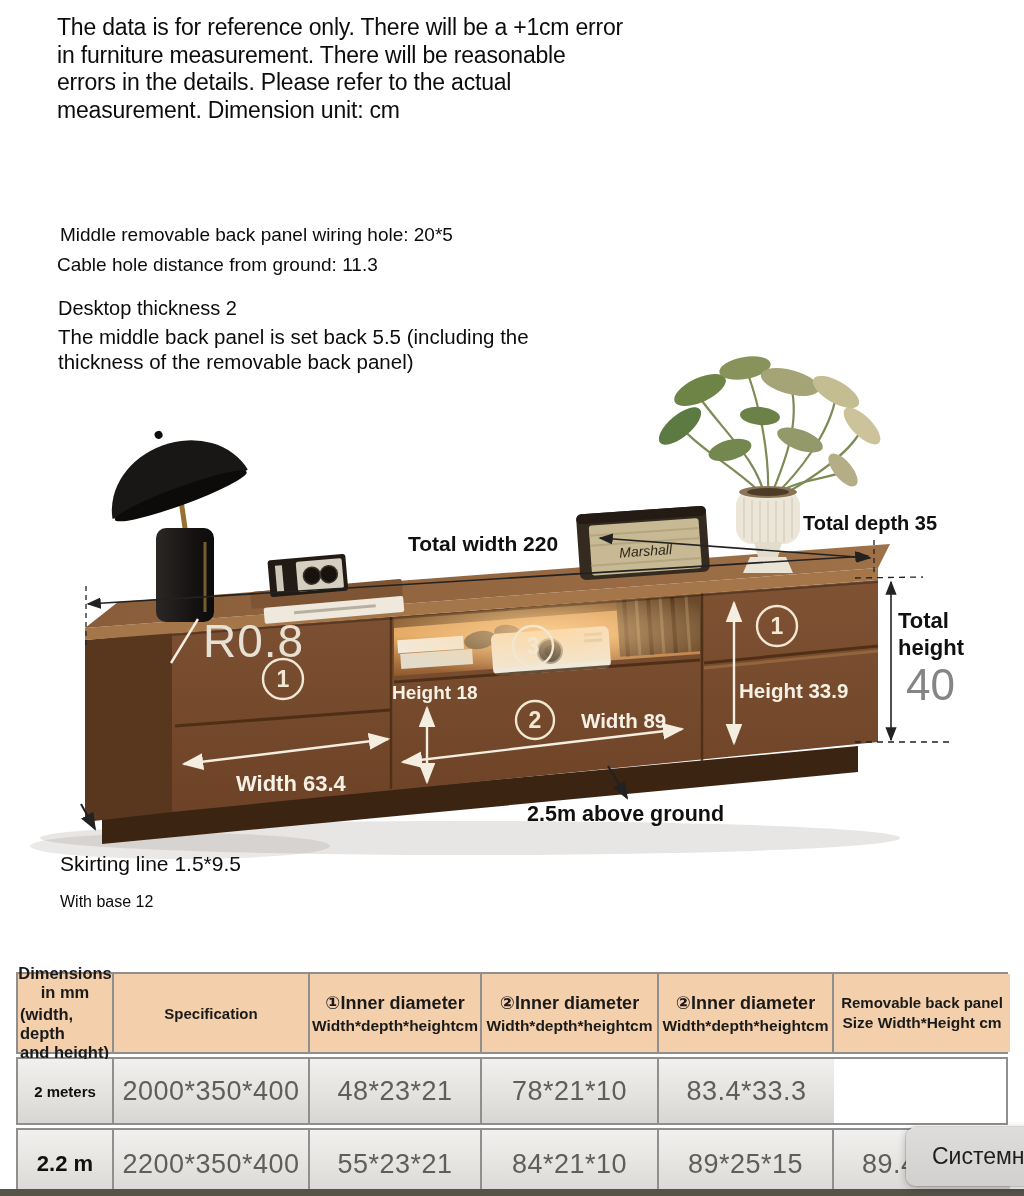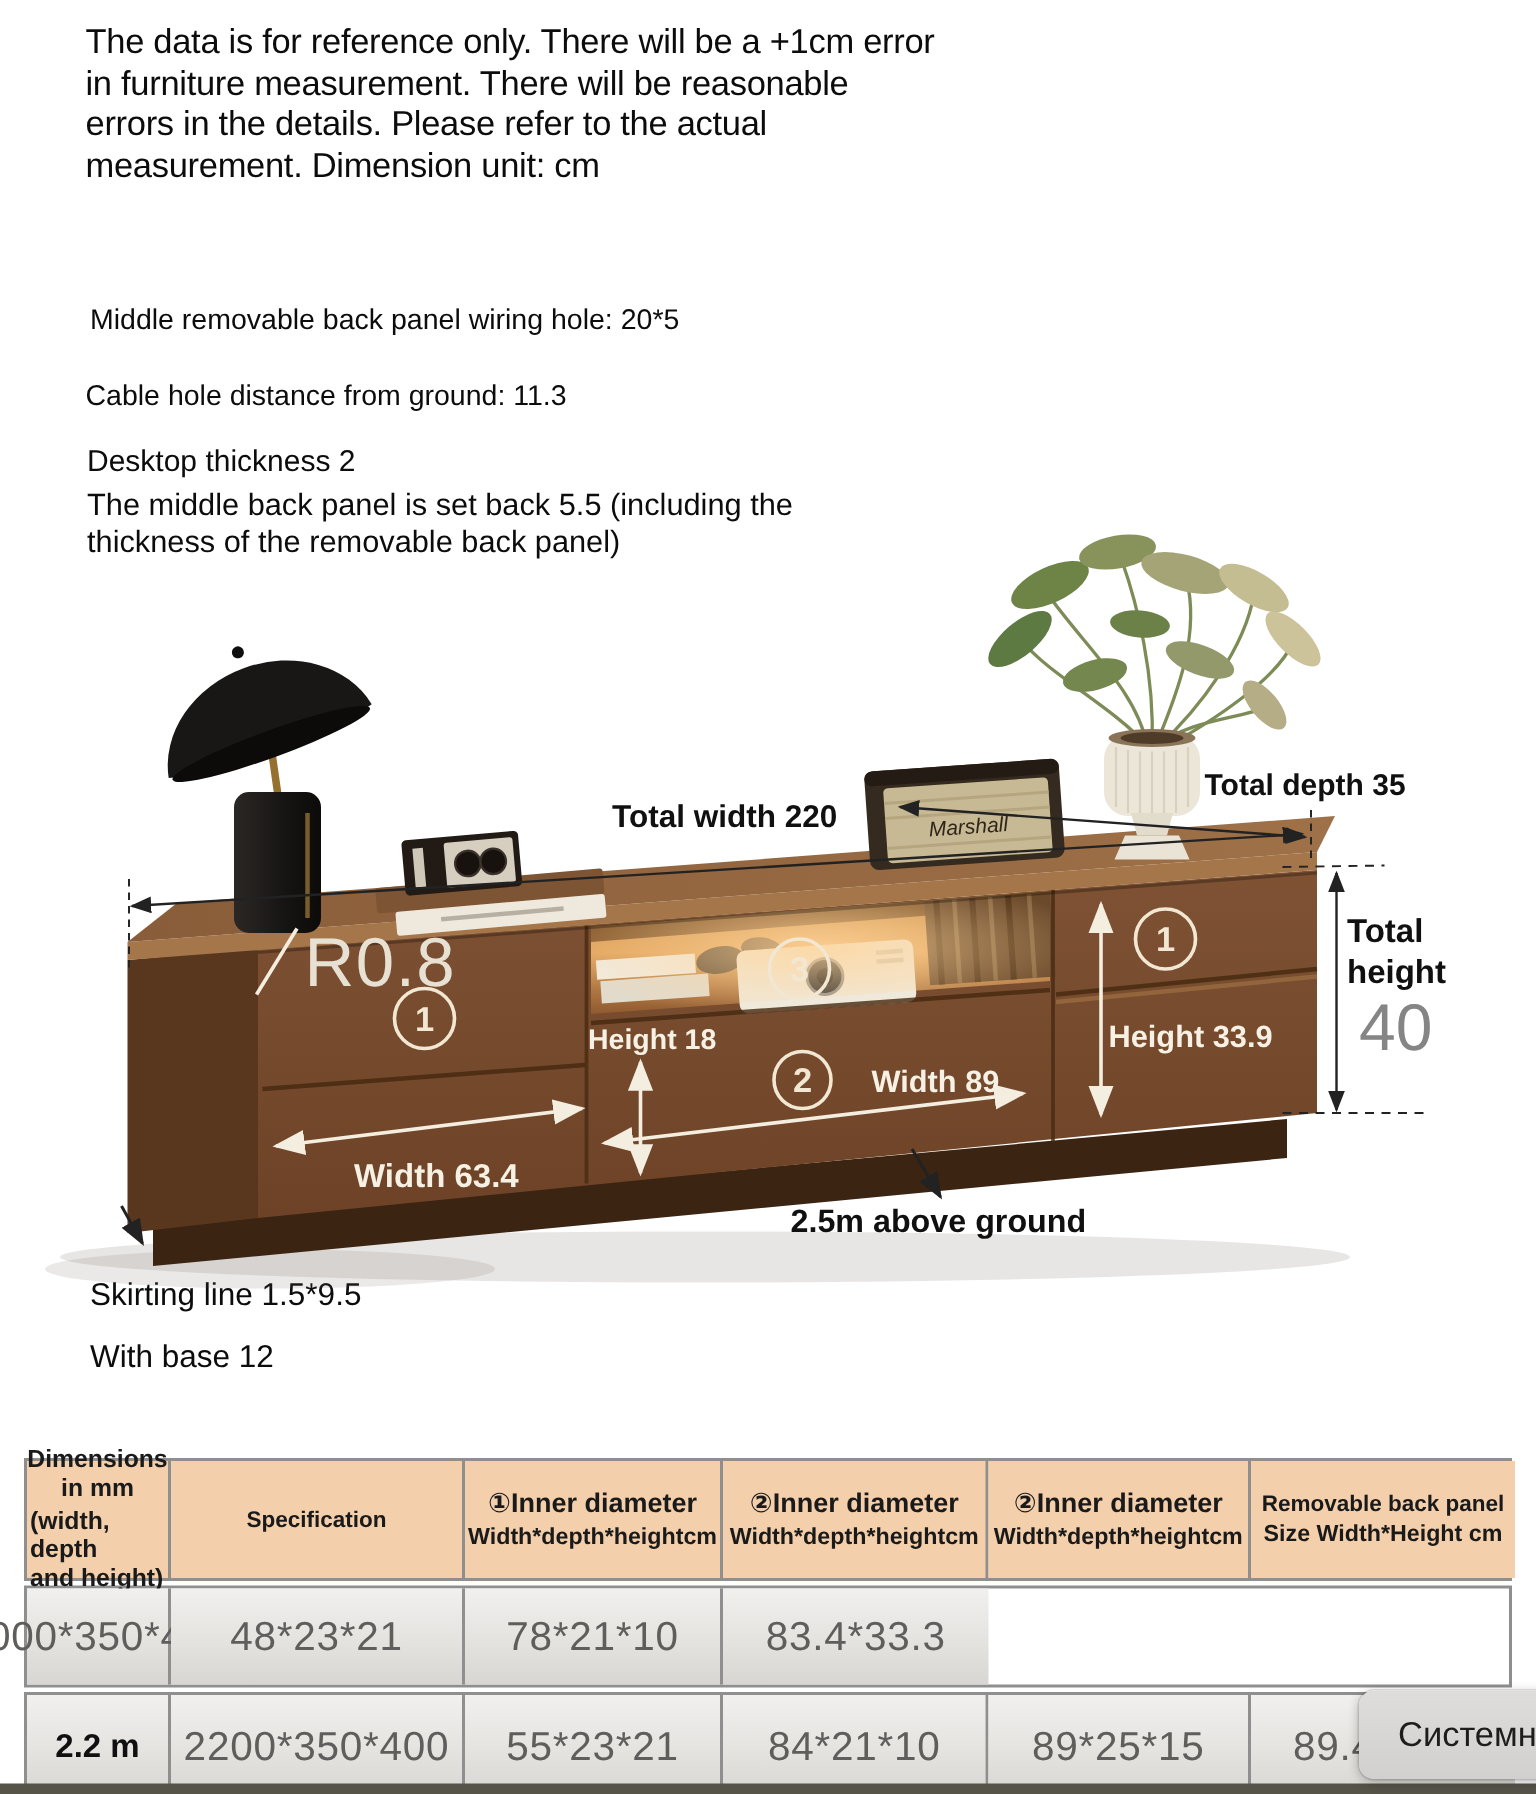--- a/index.html
+++ b/index.html
@@ -3,26 +3,26 @@
 <meta charset="utf-8">
 <style>
   html,body{margin:0;padding:0;overflow:hidden;}
   body{width:1024px;height:1196px;position:relative;background:#ffffff;
        font-family:"Liberation Sans","DejaVu Sans",sans-serif;color:#0c0c0c;}
   .abs{position:absolute;}
   .b{font-weight:normal;}
   .pre{white-space:pre-line;}
   
   #disclaimer{left:57px;top:14px;font-size:23px;line-height:27.5px;letter-spacing:-0.2px;width:680px;}
-  #note-wiring{left:60px;top:203px;font-size:19px;}
+  #note-wiring{left:60px;top:224px;font-size:19px;}
   #note-cable{left:57px;top:254px;font-size:19px;}
   #note-desktop{left:58px;top:297px;font-size:20px;}
   #note-backpanel{left:58px;top:325px;font-size:20.5px;line-height:24.5px;width:620px;}
   #note-skirting{left:60px;top:852px;font-size:21px;}
-  #note-base{left:60px;top:893px;font-size:21px;}
+  #note-base{left:60px;top:893px;font-size:16px;}
   
   #scene{left:0;top:330px;width:1024px;height:620px;}
   
   #spec-table{left:16px;top:972px;width:992px;}
   .trow{display:grid;grid-template-columns:96px 196px 172px 177px 175px 176px;
         border:2px solid #8f8f8f;box-sizing:border-box;}
   .trow + .trow{margin-top:3px;}
   .cell{border-right:2px solid #8f8f8f;box-sizing:border-box;display:flex;flex-direction:column;
         align-items:center;justify-content:center;text-align:center;}
   .cell:last-child{border-right:none;}
@@ -284,20 +284,23 @@
       <div class="h-title">②Inner diameter</div>
       <div class="h-sub">Width*depth*heightcm</div>
     </div>
     <div class="cell">
       <div class="h-title small">Removable back panel</div>
       <div class="h-sub">Size Width*Height cm</div>
     </div>
   </div>
   <div class="trow body1">
     <div class="cell">
+        <span class="spec1">2 meters</span>
+      </div>
+    <div class="cell">
         <span class="v">2000*350*400</span>
       </div>
     <div class="cell">
         <span class="v">48*23*21</span>
       </div>
     <div class="cell">
         <span class="v">78*21*10</span>
       </div>
     <div class="cell">
         <span class="v">83.4*33.3</span>

